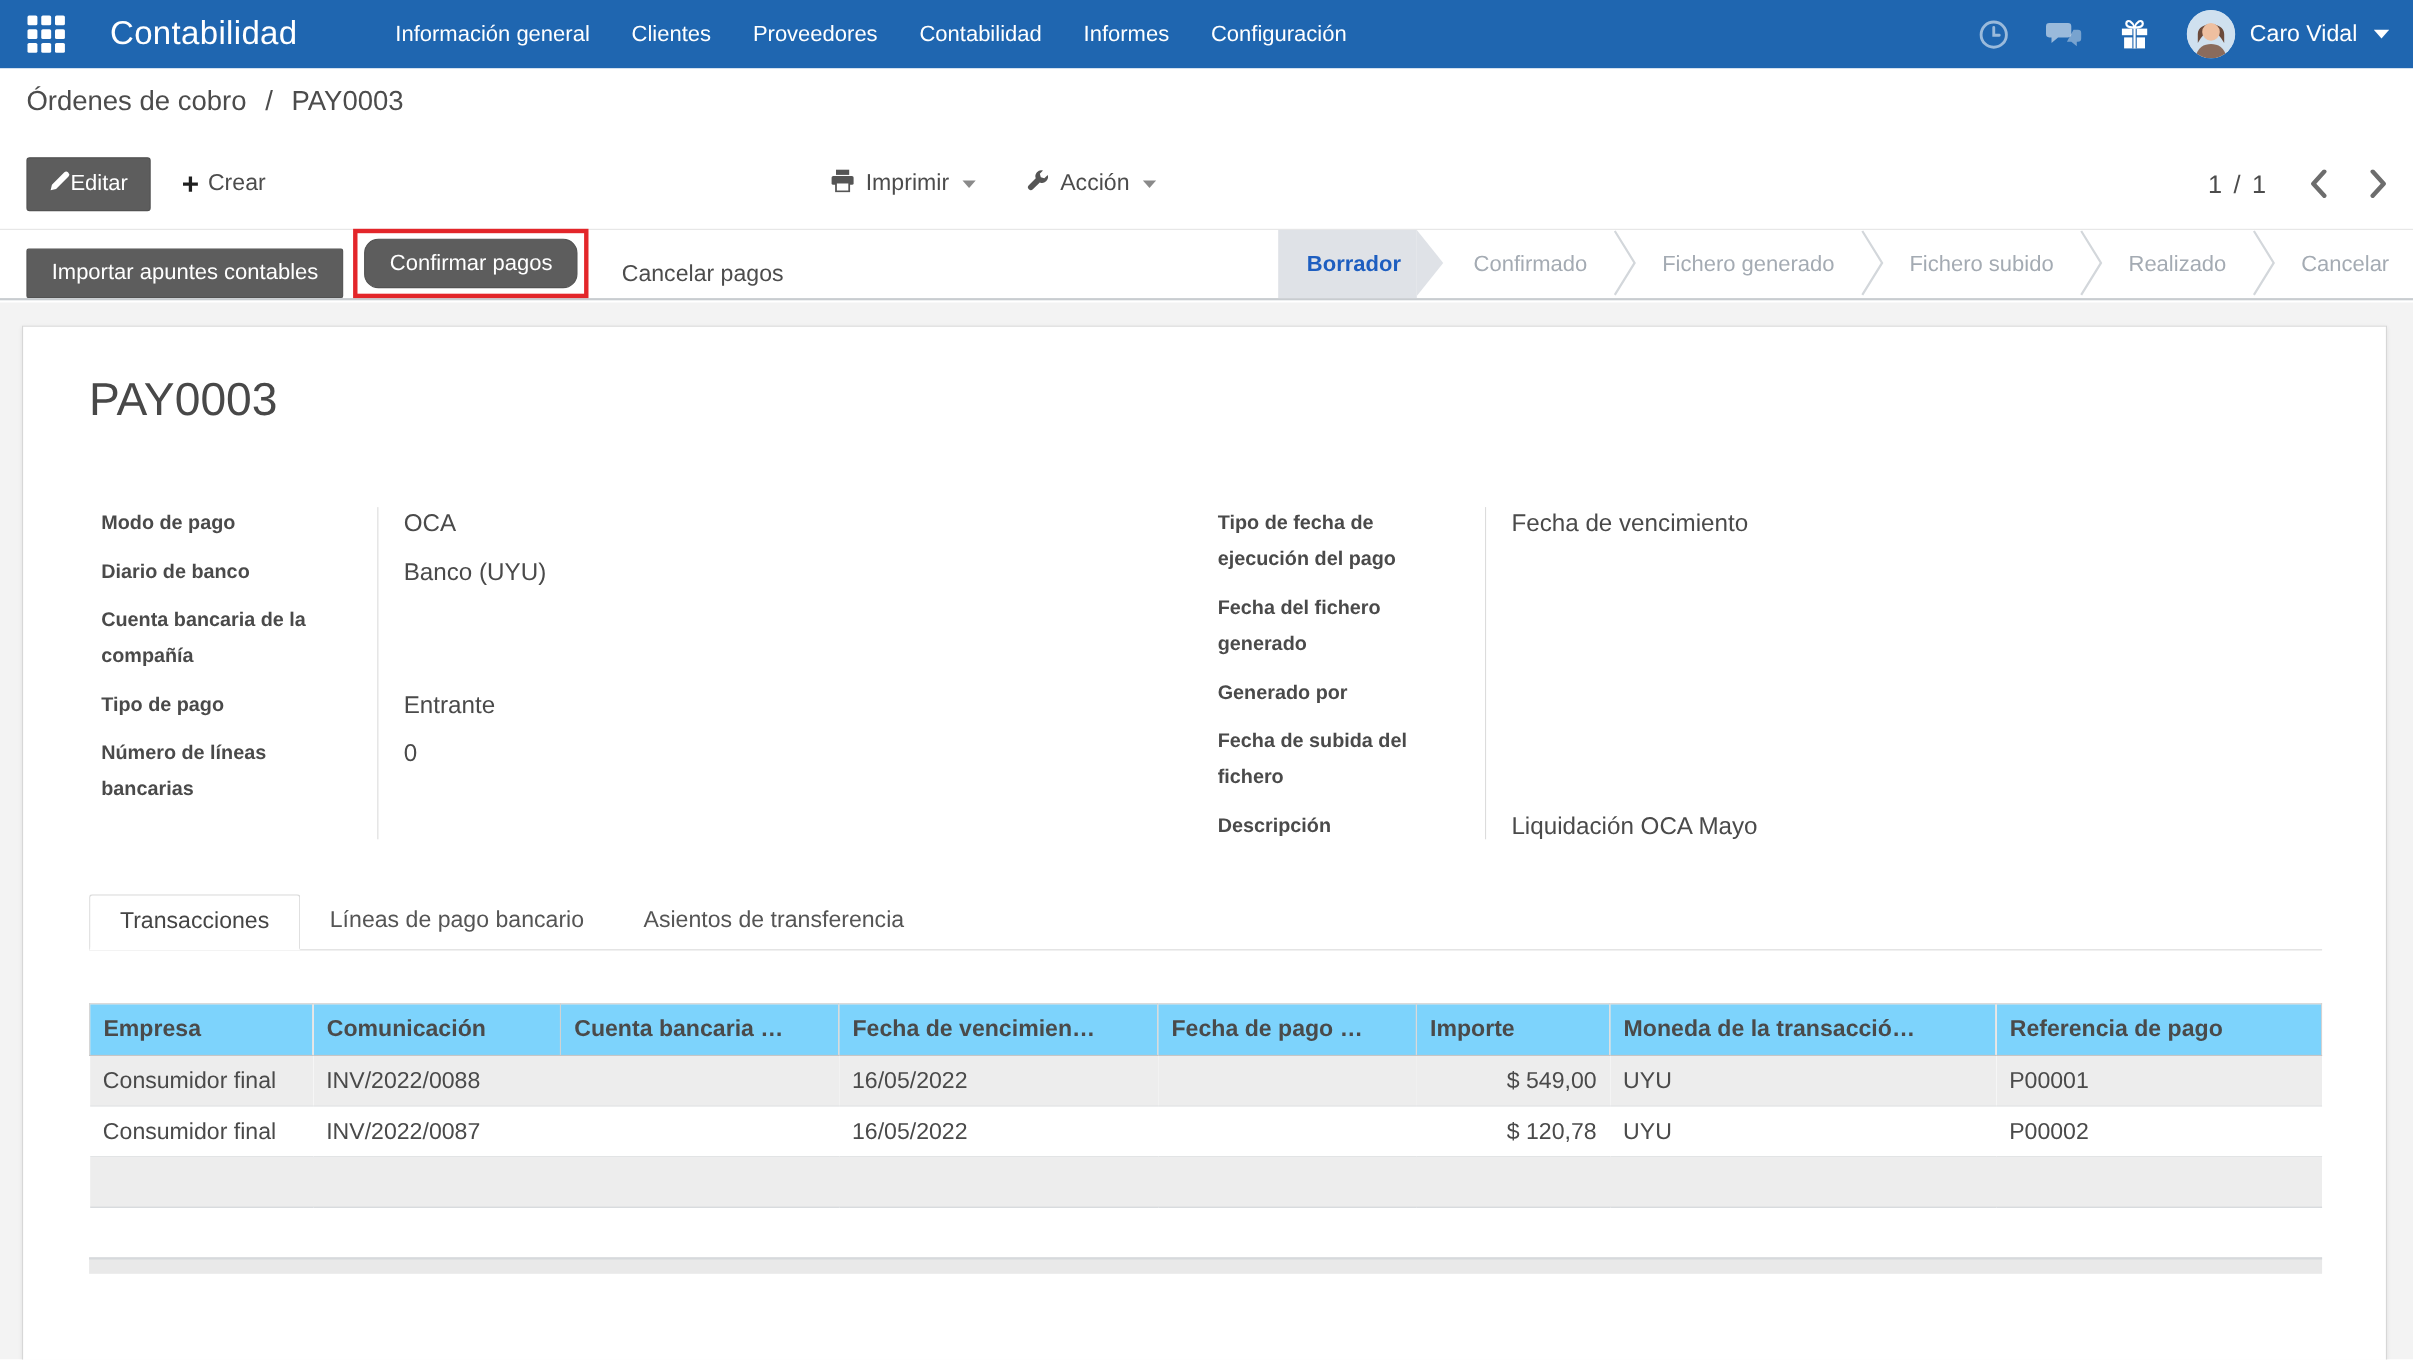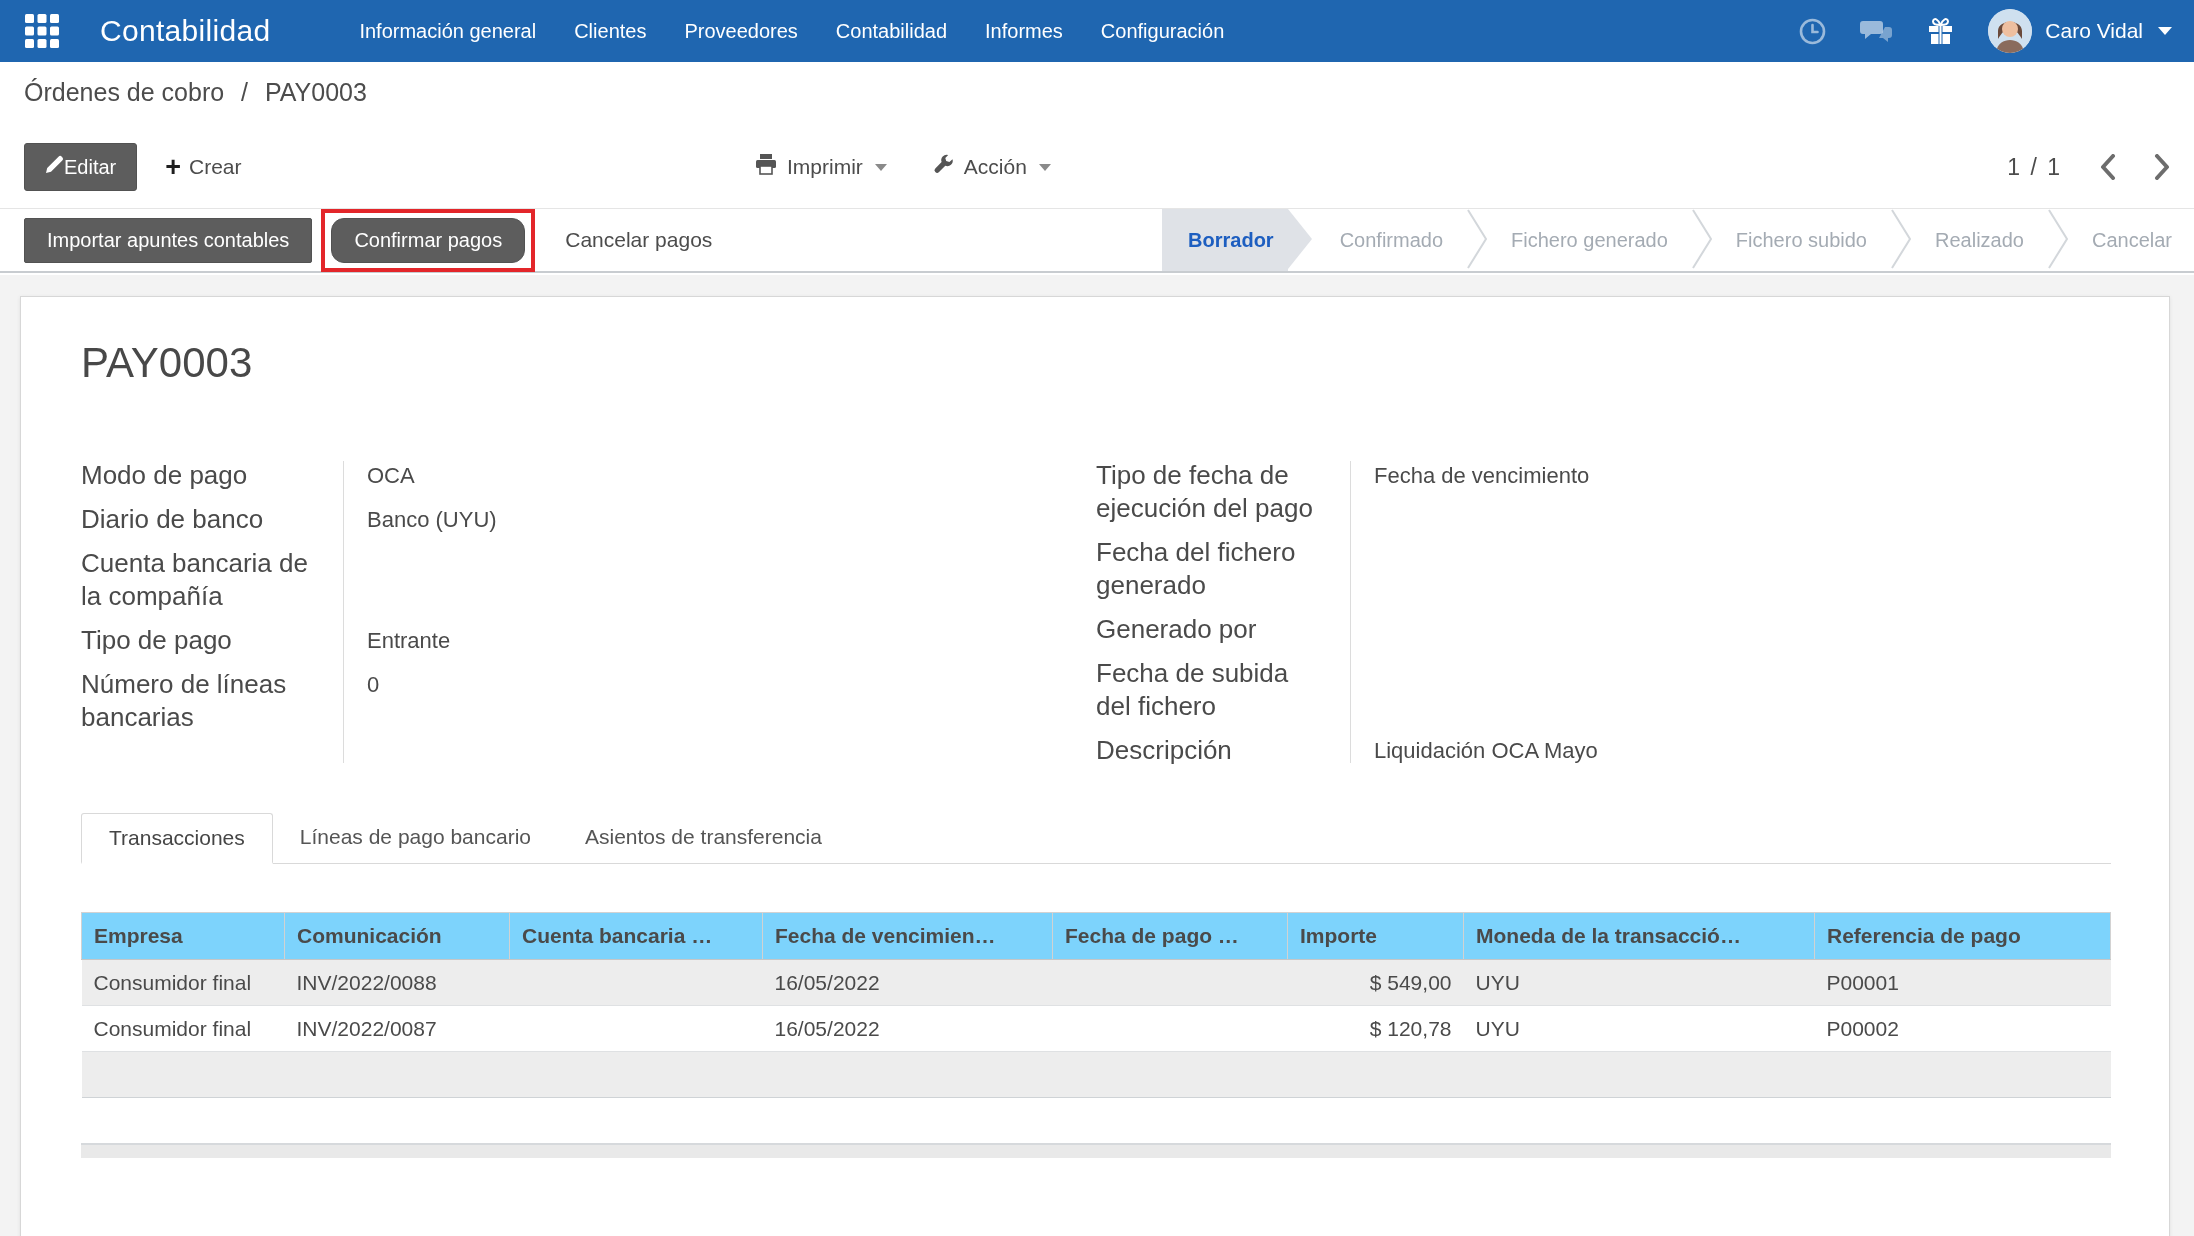--- a/index.html
+++ b/index.html
@@ -29,42 +29,42 @@
   .btn-edit{background:#5d5d5d;color:#fff;font-size:20px;padding:11px 20px;border-radius:3px;display:flex;align-items:center;cursor:pointer;border:1px solid #525252;}
   .btn-create{margin-left:28px;font-size:21px;color:#4c4c4c;display:flex;align-items:center;gap:8px;cursor:pointer;}
   .plus-glyph{font-size:27px;font-weight:700;color:#1f1f1f;line-height:20px;}
   .center-actions{position:absolute;left:755px;display:flex;align-items:center;gap:46px;}
   .dd-btn{display:flex;align-items:center;gap:10px;font-size:21px;color:#4c4c4c;cursor:pointer;}
   .dd-caret{width:0;height:0;border-left:6px solid transparent;border-right:6px solid transparent;border-top:7px solid #8a8a8a;margin-left:2px;}
   .pager{margin-left:auto;display:flex;align-items:center;gap:38px;}
   .pager-value{font-size:23px;color:#4c4c4c;letter-spacing:2px;}
   .pager-arrow{cursor:pointer;display:flex;align-items:center;}
   
-  .status-row{height:62px;border-top:1px solid #e5e5e5;border-bottom:2px solid #c8ccd0;display:flex;align-items:center;padding-left:24px;position:relative;background:#fff;}
+  .status-row{height:62px;border-top:1px solid #e5e5e5;border-bottom:2px solid #c8ccd0;display:flex;align-items:flex-end;padding-left:24px;position:relative;background:#fff;}
   .sb-btn-dark{background:#5d5d5d;color:#fff;font-size:20px;padding:10px 22px;border-radius:2px;cursor:pointer;white-space:nowrap;border:1px solid #525252;}
   .highlight-box{border:4px solid #e3262a;padding:5px 6px;margin-left:9px;display:inline-flex;}
   .sb-btn-plain{font-size:21px;color:#4c4c4c;padding:10px 20px;margin-left:10px;cursor:pointer;white-space:nowrap;}
   .steps{position:absolute;right:0;top:0;bottom:0;display:flex;align-items:stretch;}
   .step{display:flex;align-items:center;font-size:20px;color:#a4abb3;padding:0 22px;cursor:pointer;white-space:nowrap;}
   .step.active{background:#dfe2e7;color:#1d5ec0;font-weight:700;position:relative;padding:0 14px 0 26px;margin-right:30px;}
   .step.active::after{content:'';position:absolute;left:100%;top:0;width:0;height:0;
     border-left:24px solid #dfe2e7;border-top:30px solid transparent;border-bottom:30px solid transparent;}
   .step-sep{flex:0 0 auto;}
   
   .page-body{position:absolute;top:275px;left:0;right:0;bottom:0;background:#f3f3f3;}
   .sheet{position:absolute;top:21px;left:20px;right:24px;bottom:-60px;background:#fff;
     border:1px solid #d7d7d7;box-shadow:0 1px 4px rgba(0,0,0,.08);padding:42px 58px 0 60px;box-sizing:border-box;}
   .sheet-title{font-size:42px;font-weight:500;color:#484848;margin:0 0 72px 0;}
   .field-groups{display:flex;}
   .group{width:50%;position:relative;display:grid;row-gap:11px;align-content:start;box-sizing:border-box;}
   .group-left{grid-template-columns:262px 1fr;padding-right:60px;}
   .group-left::before{content:'';position:absolute;left:262px;top:2px;bottom:4px;width:1px;background:#dcdcdc;}
   .group-right{grid-template-columns:254px 1fr;}
   .group-right::before{content:'';position:absolute;left:254px;top:2px;bottom:4px;width:1px;background:#dcdcdc;}
-  .f-label{font-weight:400;font-size:26px;line-height:33px;color:#4a4a4a;padding-right:34px;}
+  .f-label{font-weight:700;font-size:18px;line-height:33px;color:#4a4a4a;padding-right:34px;margin-left:11px;}
   .f-value{font-size:22px;line-height:33px;color:#4a4a4a;padding-left:24px;}
   
   .tabs{display:flex;margin-top:46px;border-bottom:1px solid #d9d9d9;}
   .tab{font-size:21px;color:#555;padding:12px 27px;cursor:pointer;white-space:nowrap;}
   .tab.active{background:#fff;border:1px solid #d9d9d9;border-bottom:2px solid #fff;margin-bottom:-1px;border-radius:3px 3px 0 0;color:#454545;}
   
   .list-table{width:100%;border-collapse:collapse;table-layout:fixed;margin-top:48px;}
   .list-table th{background:#7dd3fc;border:1px solid #d2d2d2;border-bottom-color:#c6c6c6;
     height:47px;padding:0 12px;font-size:21px;font-weight:700;color:#4a4a4a;text-align:left;
     white-space:nowrap;overflow:hidden;box-sizing:border-box;}

